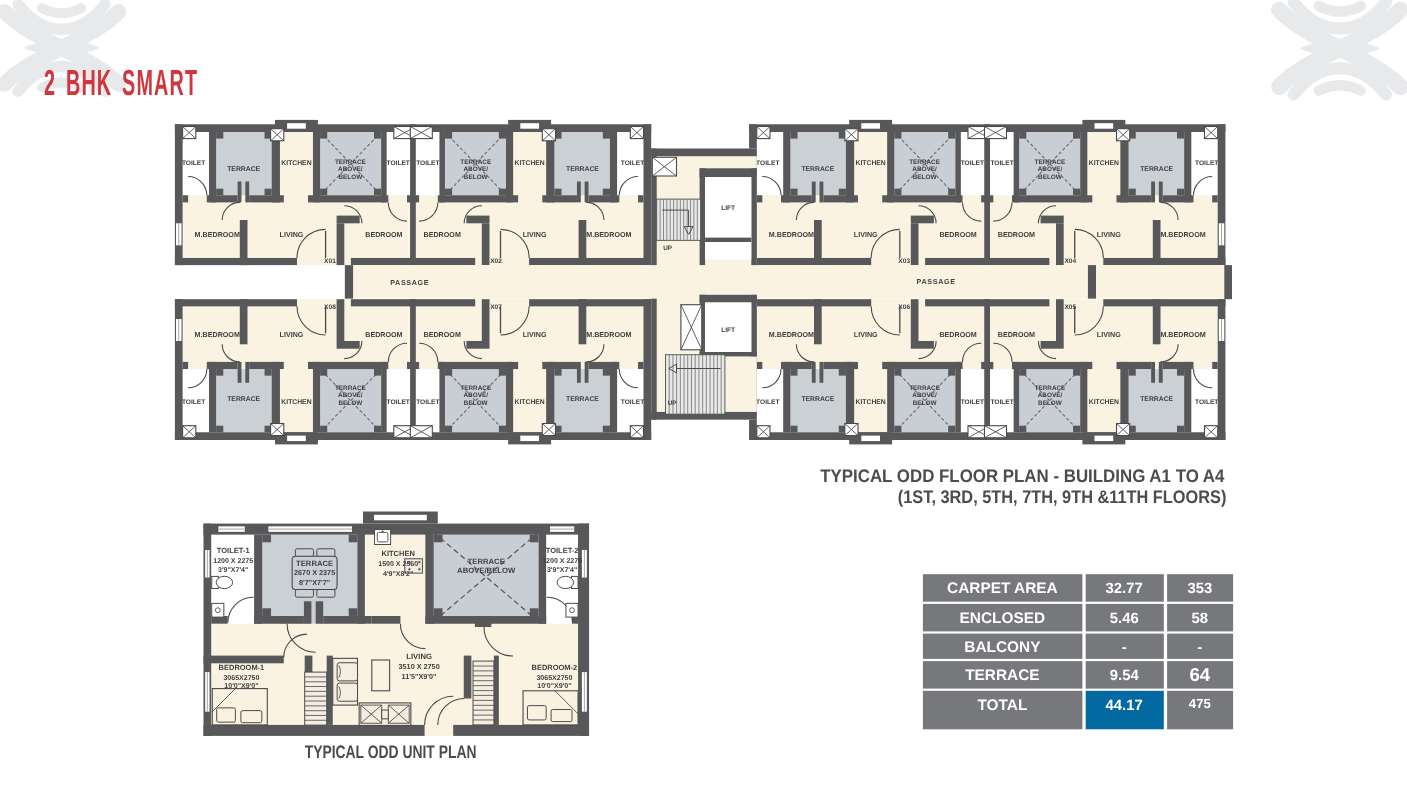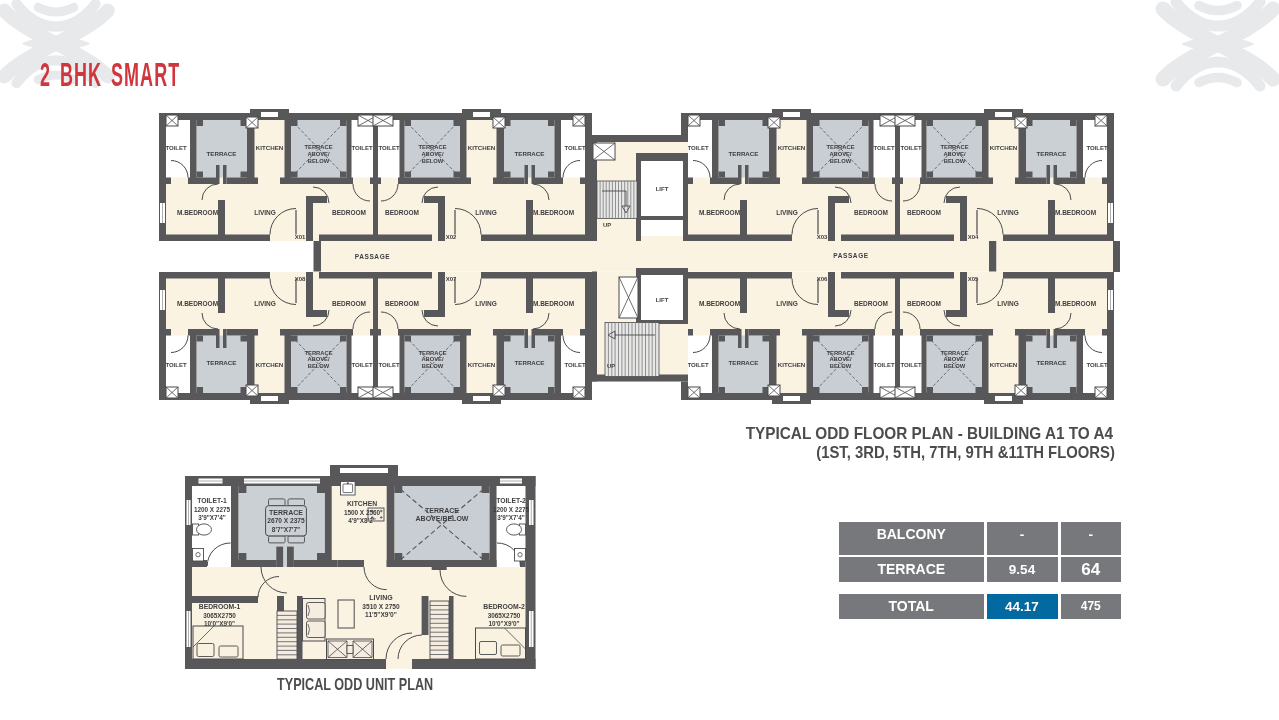--- a/index.html
+++ b/index.html
@@ -907,39 +907,53 @@
 
 <div class="ttl" style="right:166px;top:424px;font-size:16.5px;transform:scaleX(0.93);transform-origin:100% 0;">TYPICAL ODD FLOOR PLAN - BUILDING A1 TO A4</div>
 
 <div class="ttl" style="right:164px;top:443px;font-size:16.5px;transform:scaleX(0.90);transform-origin:100% 0;">(1ST, 3RD, 5TH, 7TH, 9TH &amp;11TH FLOORS)</div>
 
 <div class="ttl" style="left:277px;top:674.5px;font-size:16.5px;transform:scaleX(0.765);transform-origin:0 0;">TYPICAL ODD UNIT PLAN</div>
 
 <div style="position:absolute;left:839px;top:520px;width:282px;color:#fff;font-weight:bold;text-align:center;">
 
 
-
-
-  <div style="display:flex;height:33px;margin-top:2px;">
+  <div style="display:flex;height:25px;margin-top:2px;">
+    <div style="width:144.5px;font-size:14px;line-height:25px;background:#77787b;">CARPET AREA</div>
+    <div style="width:3px;"></div>
+    <div style="width:71px;font-size:13.5px;line-height:25px;background:#77787b;">32.77</div>
+    <div style="width:3px;"></div>
+    <div style="flex:1;font-size:13.5px;line-height:25px;background:#77787b;">353</div>
+  </div>
+
+  <div style="display:flex;height:25px;margin-top:2px;">
+    <div style="width:144.5px;font-size:14px;line-height:25px;background:#77787b;">ENCLOSED</div>
+    <div style="width:3px;"></div>
+    <div style="width:71px;font-size:13.5px;line-height:25px;background:#77787b;">5.46</div>
+    <div style="width:3px;"></div>
+    <div style="flex:1;font-size:13.5px;line-height:25px;background:#77787b;">58</div>
+  </div>
+
+  <div style="display:flex;height:23px;margin-top:2px;">
     <div style="width:144.5px;font-size:14px;line-height:25px;background:#77787b;">BALCONY</div>
     <div style="width:3px;"></div>
     <div style="width:71px;font-size:13.5px;line-height:25px;background:#77787b;">-</div>
     <div style="width:3px;"></div>
     <div style="flex:1;font-size:13.5px;line-height:25px;background:#77787b;">-</div>
   </div>
 
   <div style="display:flex;height:25px;margin-top:2px;">
     <div style="width:144.5px;font-size:14px;line-height:25px;background:#77787b;">TERRACE</div>
     <div style="width:3px;"></div>
     <div style="width:71px;font-size:13.5px;line-height:25px;background:#77787b;">9.54</div>
     <div style="width:3px;"></div>
     <div style="flex:1;font-size:17px;line-height:25px;background:#77787b;">64</div>
   </div>
 
-  <div style="display:flex;height:25px;margin-top:12px;justify-content:space-between;">
+  <div style="display:flex;height:35px;margin-top:2px;justify-content:space-between;">
     <div style="width:144.5px;font-size:14px;line-height:25px;background:#77787b;">TOTAL</div>
     <div style="width:3px;"></div>
     <div style="width:71px;font-size:13.5px;line-height:25px;background:#0369a1;">44.17</div>
     <div style="width:3px;"></div>
     <div style="flex:1;font-size:12px;line-height:25px;background:#77787b;">475</div>
   </div>
 </div>
 </div>
 
 </body></html>

